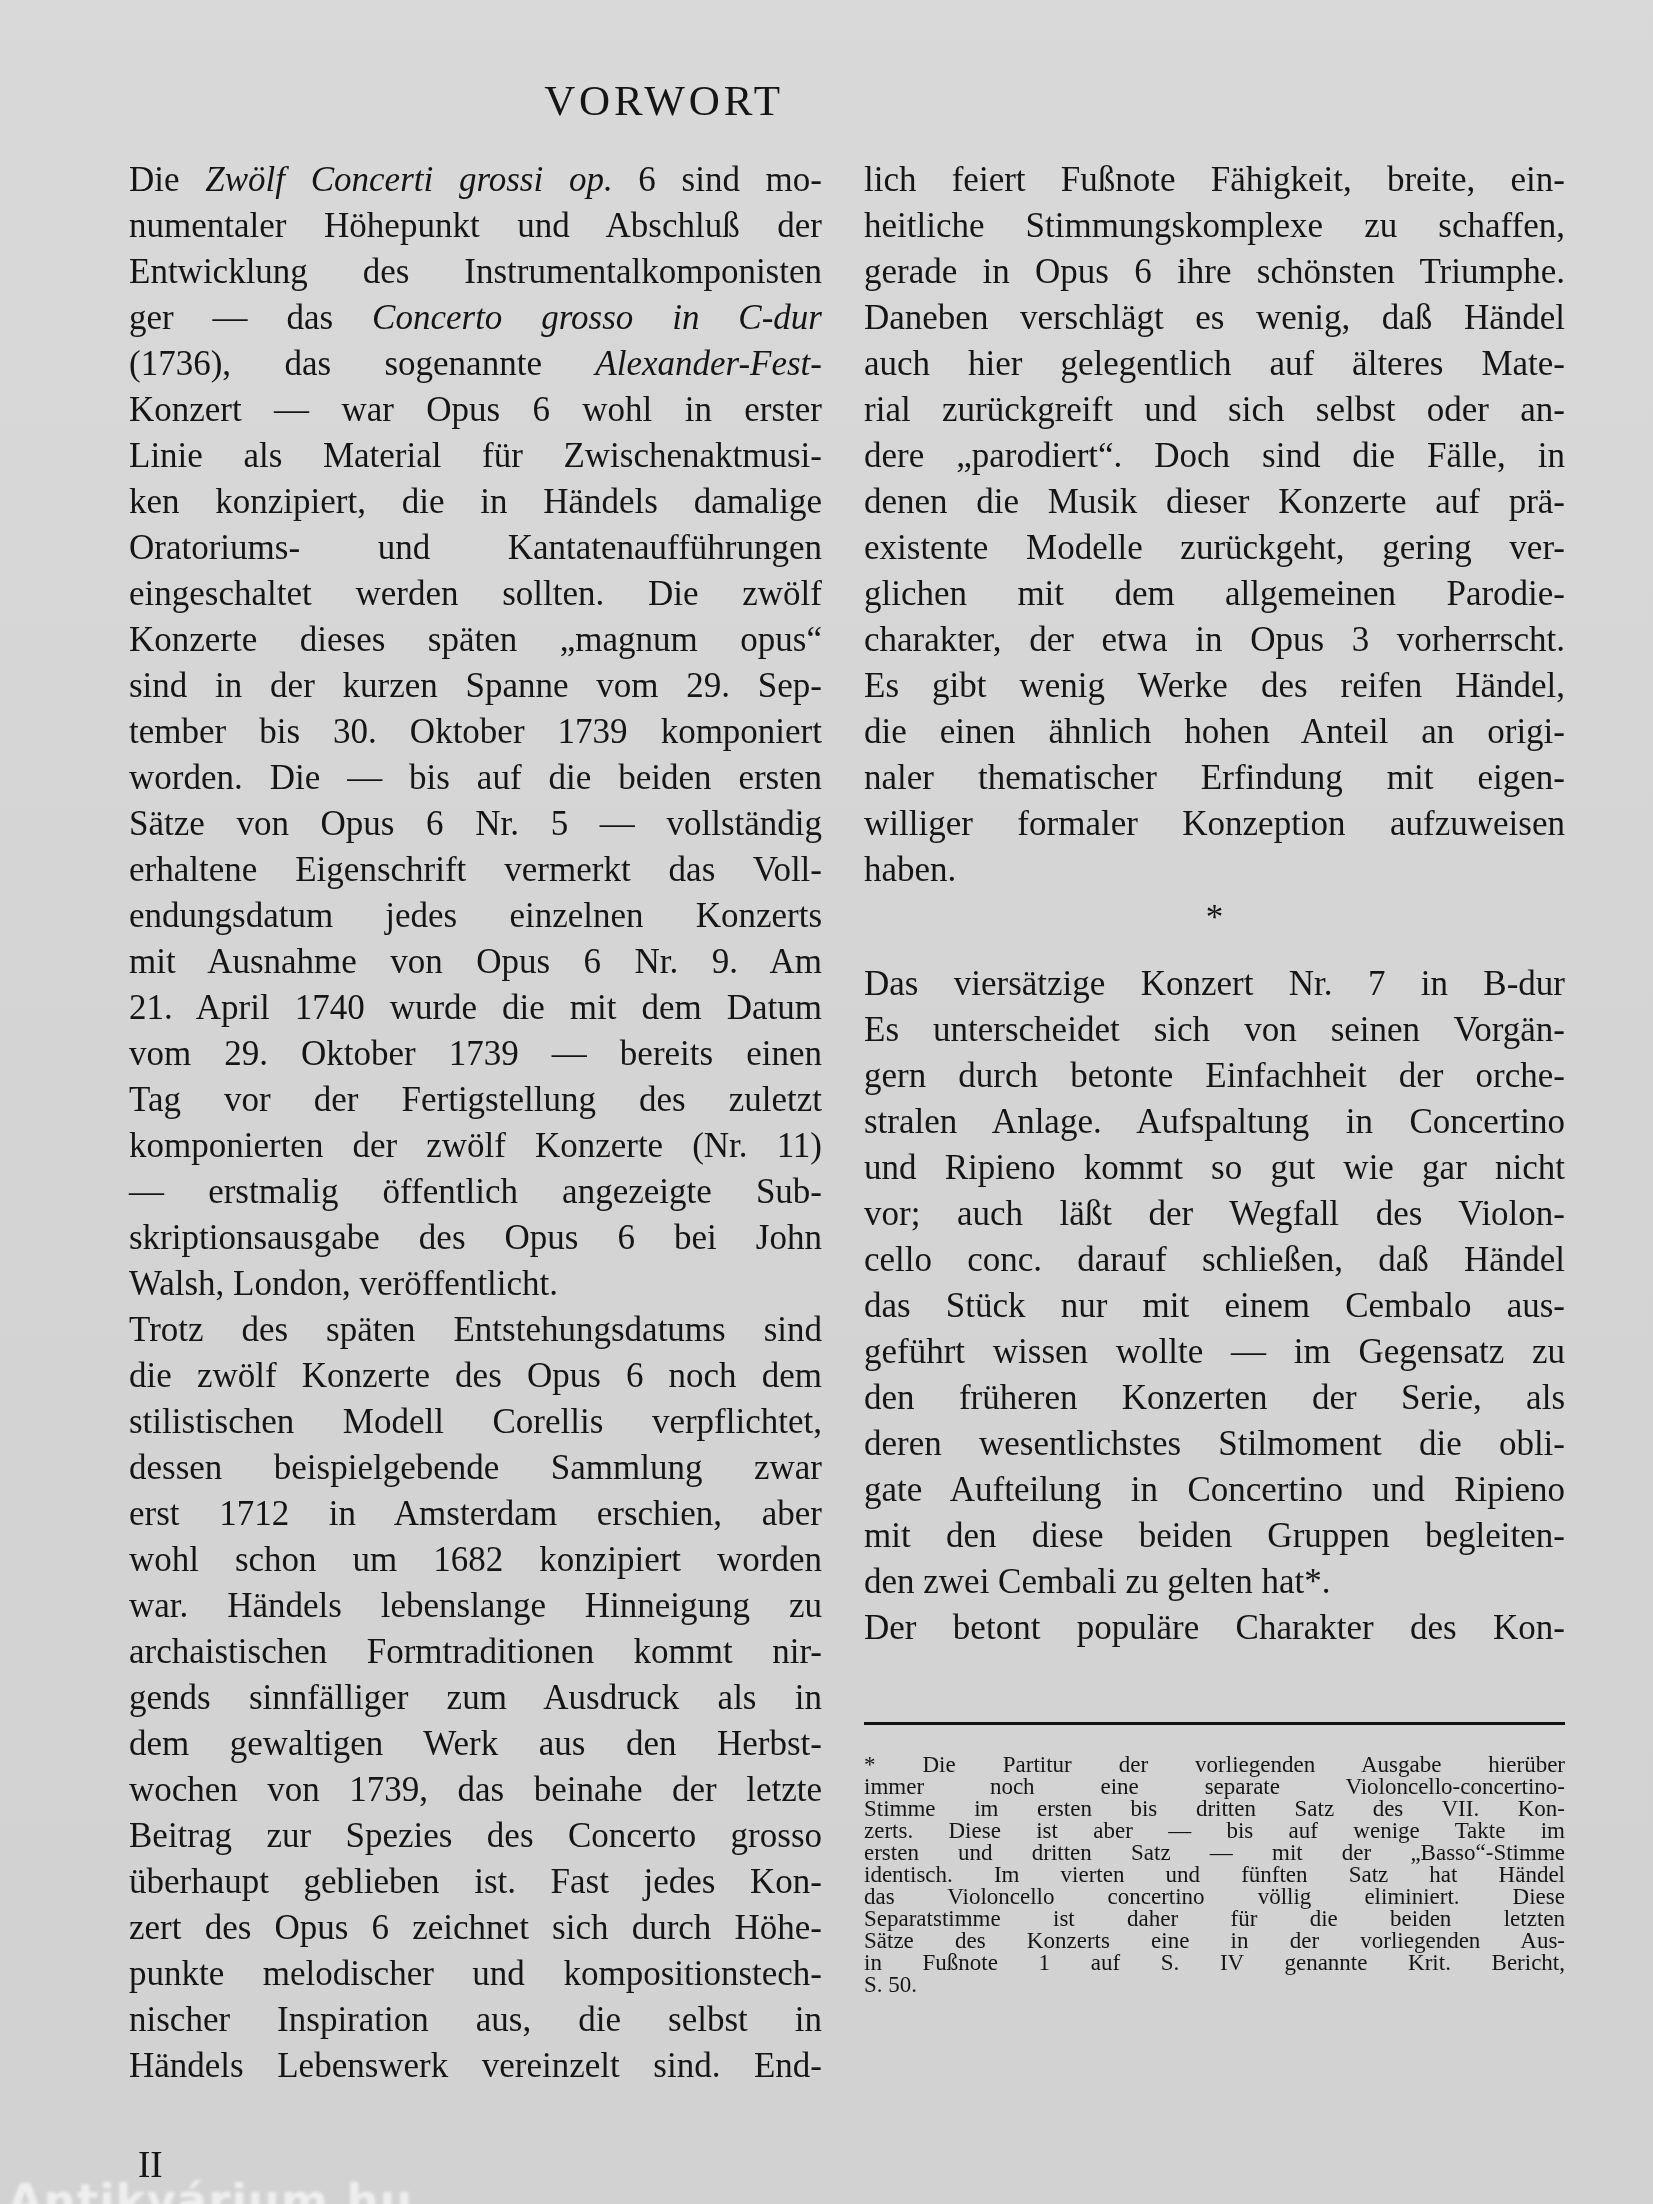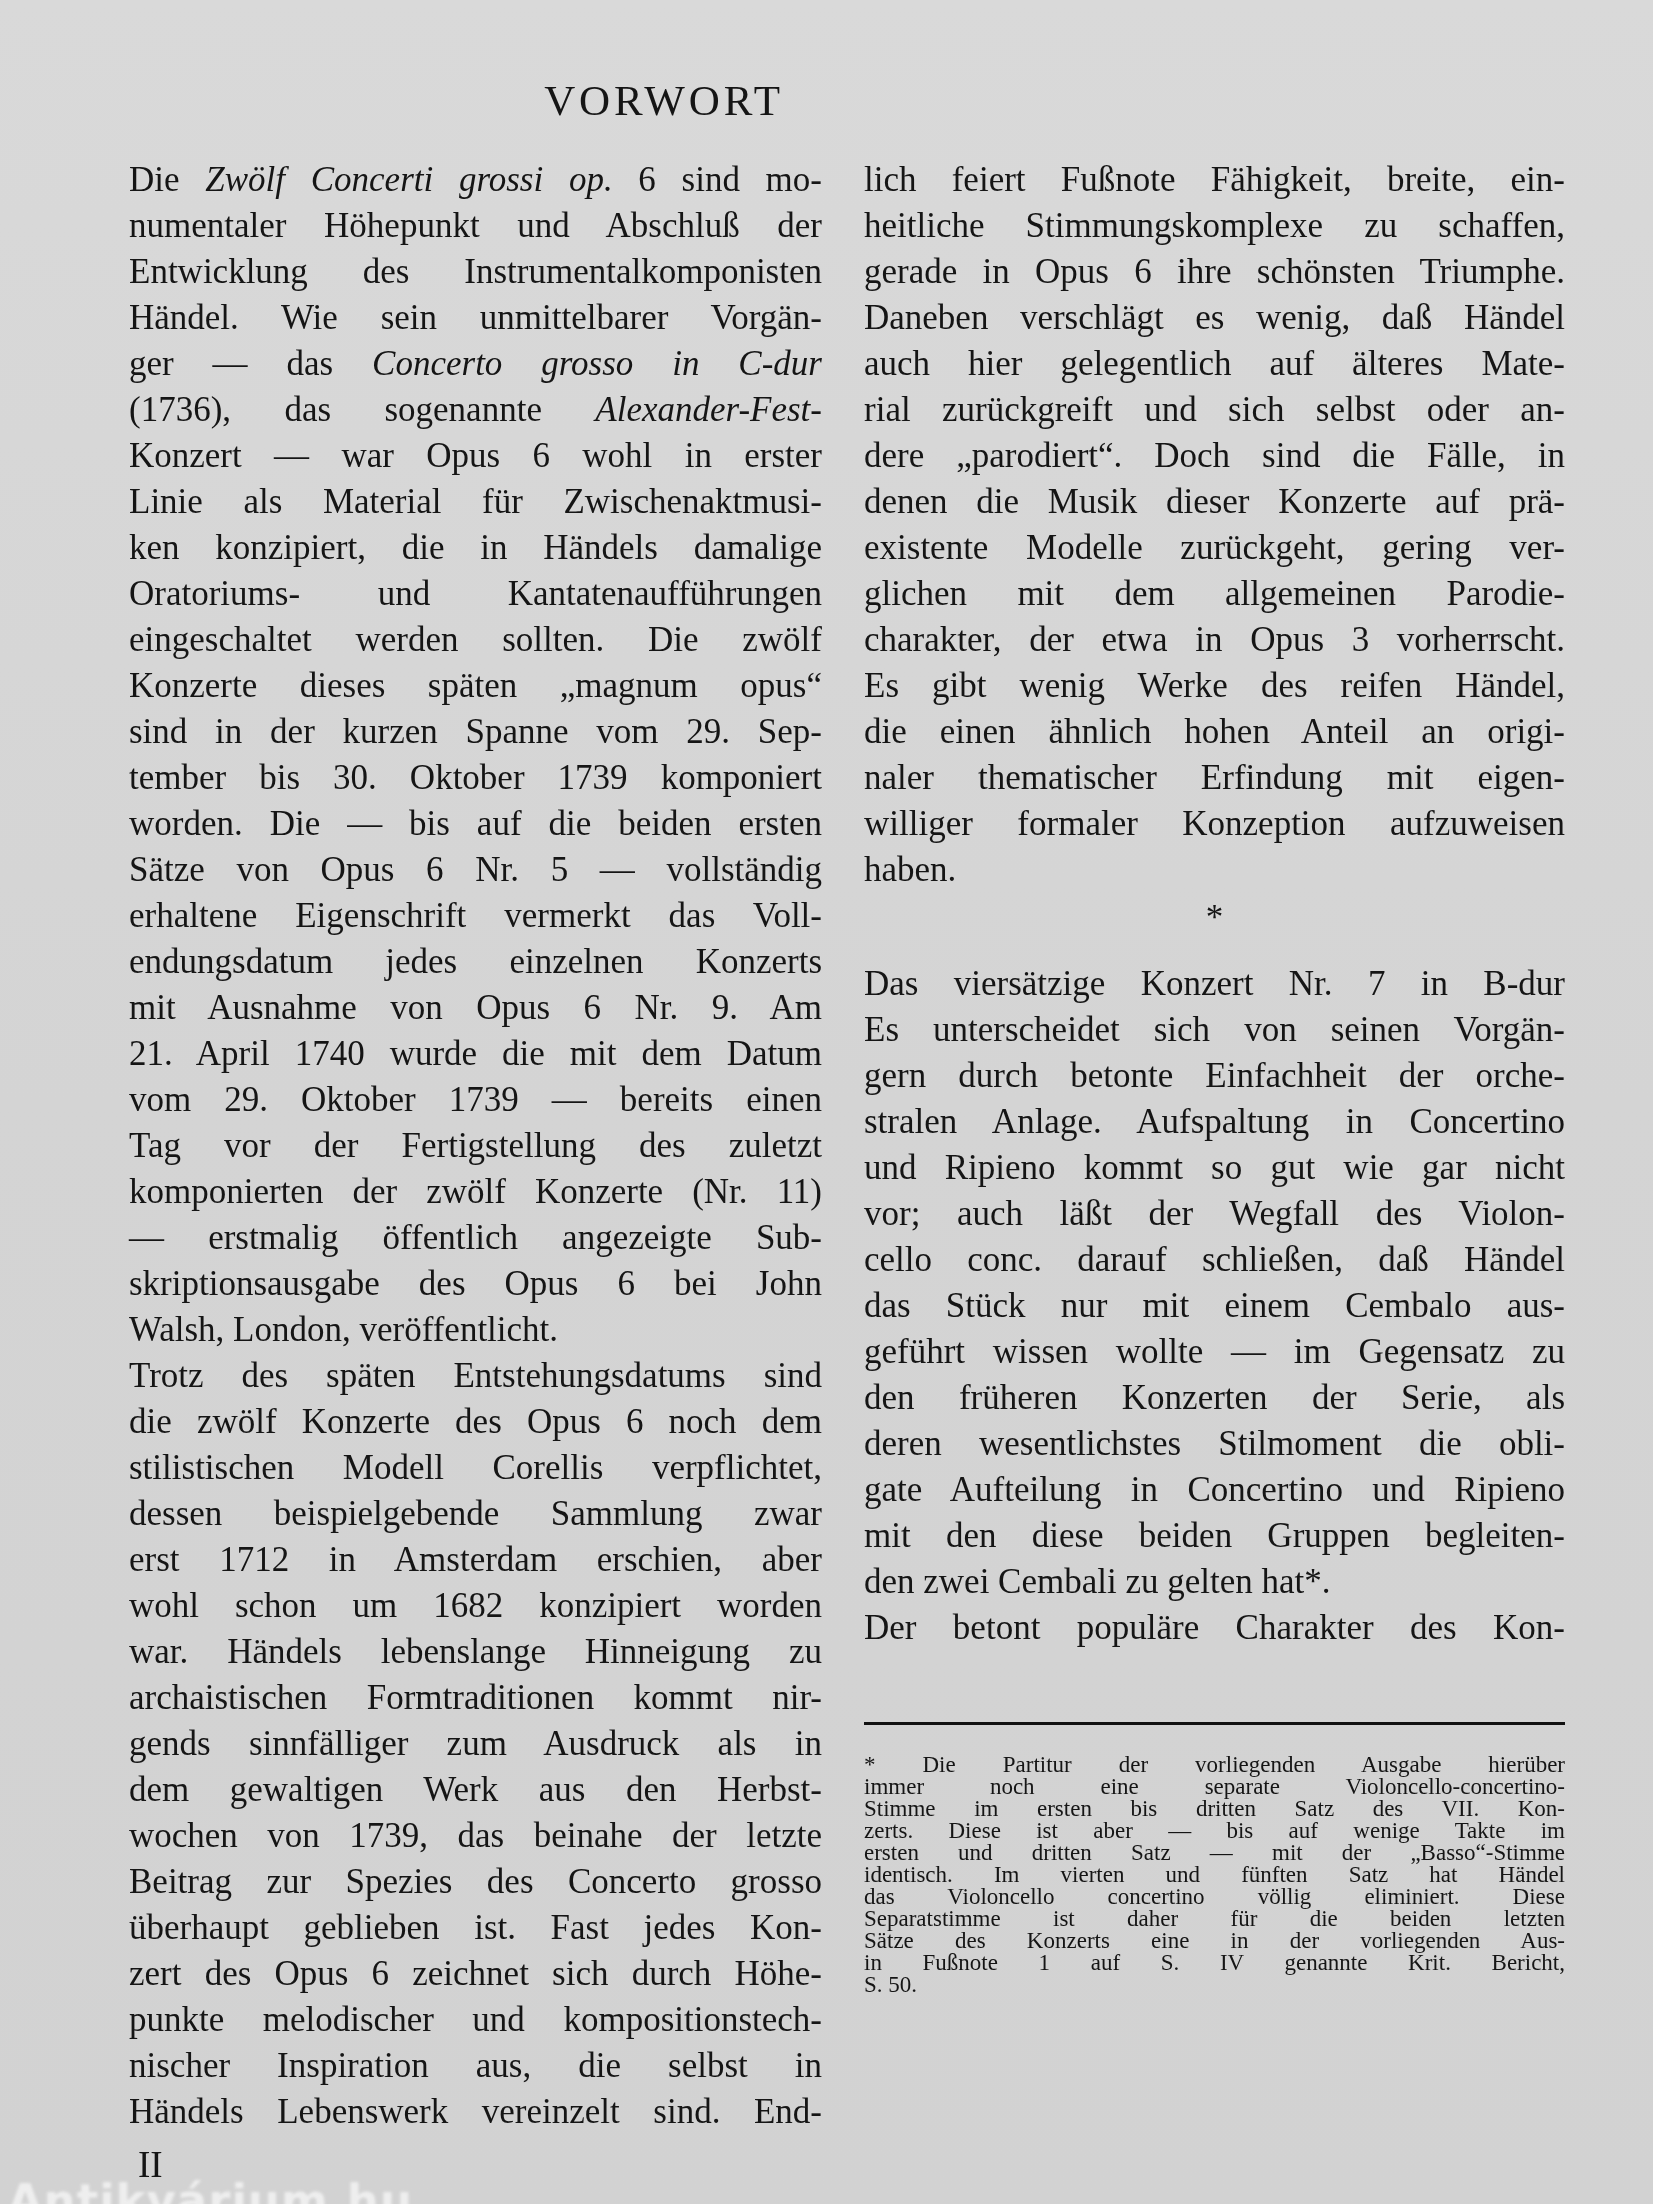--- a/index.html
+++ b/index.html
@@ -64,21 +64,20 @@
 </style>
 </head>
 <body>
 
 <h1 class="page-title">VORWORT</h1>
 
 <div class="col col-left" id="left-col">
     <span class="line">Die <span class="it">Zwölf Concerti grossi op.</span> 6 sind mo-</span>
     <span class="line">numentaler Höhepunkt und Abschluß der</span>
     <span class="line">Entwicklung des Instrumentalkomponisten</span>
-    <span class="line">Händel. Wie sein unmittelbarer Vorgän-</span>
     <span class="line">ger — das <span class="it">Concerto grosso in C-dur</span></span>
     <span class="line">(1736), das sogenannte <span class="it">Alexander-Fest-</span></span>
     <span class="line">Konzert — war Opus 6 wohl in erster</span>
     <span class="line">Linie als Material für Zwischenaktmusi-</span>
     <span class="line">ken konzipiert, die in Händels damalige</span>
     <span class="line">Oratoriums- und Kantatenaufführungen</span>
     <span class="line">eingeschaltet werden sollten. Die zwölf</span>
     <span class="line">Konzerte dieses späten „magnum opus“</span>
     <span class="line">sind in der kurzen Spanne vom 29. Sep-</span>
     <span class="line">tember bis 30. Oktober 1739 komponiert</span>

